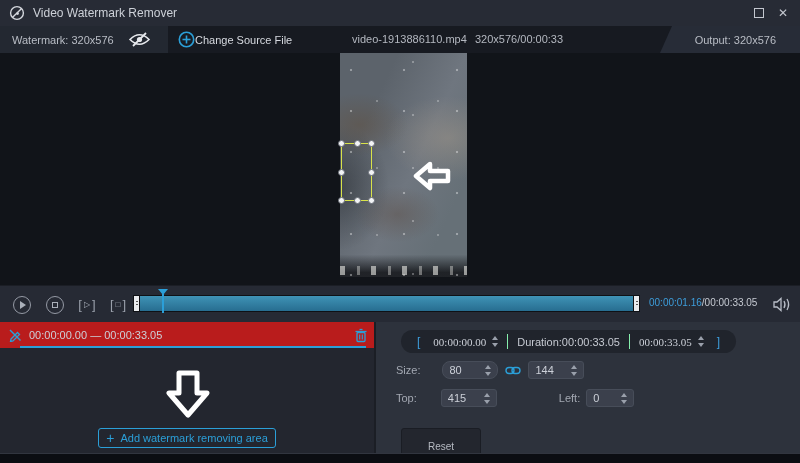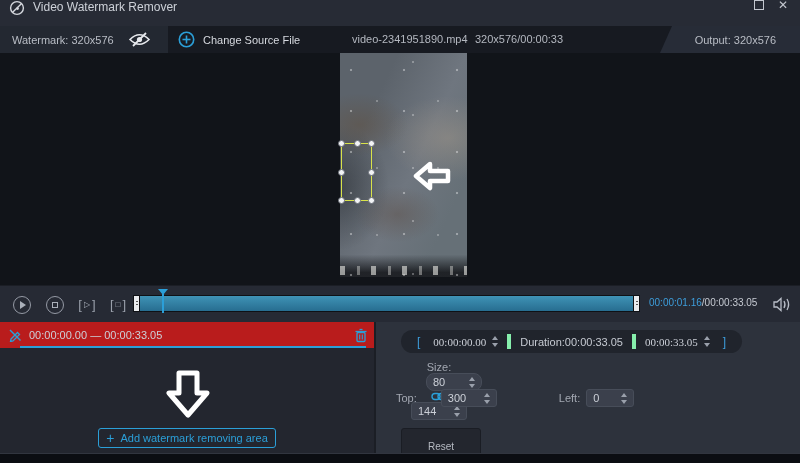--- a/index.html
+++ b/index.html
@@ -1,34 +1,34 @@
 <!DOCTYPE html>
 <html><head>
 <meta charset="utf-8">
 <style>
   * { margin:0; padding:0; box-sizing:border-box; }
   body { background:#000; font-family:"Liberation Sans", sans-serif; }
   .window { position:relative; width:800px; height:463px; overflow:hidden; background:#12151b; color:#c9cdd5; font-size:11px; }
 
   
-  .titlebar { position:absolute; left:0; top:0; width:800px; height:26px; background:#272b35; display:flex; align-items:flex-start; }
+  .titlebar { position:absolute; left:0; top:0; width:800px; height:26px; background:#272b35; display:flex; align-items:center; }
   .logo { margin-left:9px; width:16px; height:16px; }
   .title { margin-left:8px; font-size:12px; color:#cdd1d8; }
   .win-btns { margin-left:auto; display:flex; align-items:center; gap:14px; padding-right:12px; }
   .btn-max { width:10px; height:10px; border:1px solid #c3c7cf; }
   .btn-close { font-size:12px; color:#c3c7cf; line-height:10px; }
 
   
   .infobar { position:absolute; left:0; top:26px; width:800px; height:27px; background:#171a21; }
   .tab-left { position:absolute; left:0; top:0; height:27px; width:168px; background:#232831; clip-path:polygon(0 0,158 0,168px 100%,0 100%); display:flex; align-items:center; }
   .tab-left .lbl { margin-left:12px; color:#b9bdc5; }
   .eye-ic { position:absolute; left:128px; top:6px; }
   .tab-right { position:absolute; right:0; top:0; height:27px; width:140px; background:#272c37; clip-path:polygon(12px 0,100% 0,100% 100%,0 100%); display:flex; align-items:center; justify-content:flex-end; }
   .tab-right .lbl { margin-right:24px; color:#b9bdc5; }
-  .change-src { position:absolute; left:178px; top:5px; display:flex; align-items:center; gap:8px; cursor:pointer; }
+  .change-src { position:absolute; left:178px; top:5px; display:flex; align-items:center; gap:0; cursor:pointer; }
   .change-src .lbl { color:#d6d9df; }
   .fname { position:absolute; left:352px; top:7px; color:#b4b8c0; }
   .fmeta { position:absolute; left:475px; top:7px; color:#b4b8c0; }
 
   
   .preview { position:absolute; left:0; top:53px; width:800px; height:232px; background:#111419; }
   .video { position:absolute; left:340px; top:0; width:127px; height:224px;
     background:
       radial-gradient(1px 1px at 11px 17px, rgba(255,255,255,.65), transparent 1.6px),
       radial-gradient(1px 1px at 37px 48px, rgba(255,255,255,.5), transparent 1.5px),
@@ -76,21 +76,21 @@
   .seg-row .trash { margin-left:auto; margin-right:6px; cursor:pointer; }
   .seg-line { position:absolute; left:20px; right:8px; bottom:0; height:2px; background:#2b9fd8; }
   .down-arrow { position:absolute; left:166px; top:48px; }
   .add-btn { position:absolute; left:50%; transform:translateX(-50%); top:106px; width:178px; height:20px; border:1px solid #2b9fd8; border-radius:3px; background:transparent; color:#2b9fd8; font-size:11px; display:flex; align-items:center; justify-content:center; gap:6px; cursor:pointer; font-family:"Liberation Sans",sans-serif; }
   .add-btn .plus { font-size:14px; line-height:11px; }
 
   .panel-right { position:absolute; left:374px; top:0; width:426px; height:131px; background:#2d323c; border-left:2px solid #1b1e25; }
   .pill { position:absolute; left:25px; top:8px; height:23px; background:#20242c; border-radius:12px; display:flex; align-items:center; padding:0 12px; }
   .pill .br { color:#3d9ddb; font-size:12px; padding:0 4px; }
   .pill .seg { display:flex; align-items:center; gap:6px; padding:0 9px; height:15px; }
-  .pill .seg + .seg { border-left:4px solid #86efac; }
+  .pill .seg + .seg { border-left:1px solid #86efac; }
   .pill .val { color:#ccd0d8;font-family:Liberation Serif, serif; }
   .dur { color:#c6cad2; }
   .spin { display:flex; flex-direction:column; gap:3px; cursor:pointer; }
   .su { width:0; height:0; border-left:3px solid transparent; border-right:3px solid transparent; border-bottom:4px solid #9aa0ab; }
   .sd { width:0; height:0; border-left:3px solid transparent; border-right:3px solid transparent; border-top:4px solid #9aa0ab; }
   .frow { position:absolute; display:flex; align-items:center; }
   .flabel { color:#a3a8b2; }
   .field { height:18px; background:#3b404c; border:1px solid #474d59; border-radius:3px; display:flex; align-items:center; padding:0 6px; cursor:text; }
   .field .fv { flex:1; color:#ccd0d8; }
   .reset-btn { position:absolute; left:25px; top:106px; width:80px; height:37px; background:#23262e; border:1px solid #1a1d24; border-radius:3px; color:#b6bac2; font-size:10px; cursor:pointer; font-family:"Liberation Sans",sans-serif; }
@@ -125,21 +125,21 @@
       <line x1="18" y1="1" x2="5" y2="14" stroke="#e6e8ec" stroke-width="1.8"></line>
     </svg>
     <div class="change-src">
       <svg width="17" height="17" viewBox="0 0 17 17">
         <circle cx="8.5" cy="8.5" r="7.2" fill="none" stroke="#2b9fd8" stroke-width="1.6"></circle>
         <line x1="8.5" y1="4.5" x2="8.5" y2="12.5" stroke="#2b9fd8" stroke-width="1.6"></line>
         <line x1="4.5" y1="8.5" x2="12.5" y2="8.5" stroke="#2b9fd8" stroke-width="1.6"></line>
       </svg>
       <span class="lbl">Change Source File</span>
     </div>
-    <span class="fname">video-2341951890.mp4</span>
+    <span class="fname">video-1913886110.mp4</span>
     <span class="fmeta">320x576/00:00:33</span>
     <div class="tab-right">
       <span class="lbl">Output: 320x576</span>
     </div>
   </div>
 
   <div class="preview">
     <div class="video">
       <div class="video-specks"></div>
       <div class="sel">
@@ -236,23 +236,23 @@
         <div class="seg">
           <span class="val">00:00:33.05</span>
           <div class="spin">
             <div class="su"></div>
             <div class="sd"></div>
           </div>
         </div>
         <span class="br">]</span>
       </div>
 
-      <div class="frow" style="left:20px; top:39px;flex-direction:column;">
+      <div class="frow" style="left:20px; top:39px;">
         <span class="flabel">Size:</span>
-        <div class="field" style="margin-left:30px; width:56px;border-radius:8px;">
+        <div class="field" style="margin-left:22px; width:56px;border-radius:8px;">
           <span class="fv">80</span>
           <div class="spin">
             <div class="su"></div>
             <div class="sd"></div>
           </div>
         </div>
         <svg style="margin:0 7px;" width="16" height="11" viewBox="0 0 16 11">
           <rect x="1" y="2.5" width="8" height="6" rx="3" fill="none" stroke="#2b9fd8" stroke-width="1.4"></rect>
           <rect x="7" y="2.5" width="8" height="6" rx="3" fill="none" stroke="#2b9fd8" stroke-width="1.4"></rect>
         </svg>
@@ -261,21 +261,21 @@
           <div class="spin">
             <div class="su"></div>
             <div class="sd"></div>
           </div>
         </div>
       </div>
 
       <div class="frow" style="left:20px; top:67px;">
         <span class="flabel">Top:</span>
         <div class="field" style="margin-left:24px; width:56px;">
-          <span class="fv">300</span>
+          <span class="fv">415</span>
           <div class="spin">
             <div class="su"></div>
             <div class="sd"></div>
           </div>
         </div>
         <span class="flabel" style="margin-left:62px;">Left:</span>
         <div class="field" style="margin-left:6px; width:48px;">
           <span class="fv">0</span>
           <div class="spin">
             <div class="su"></div>

